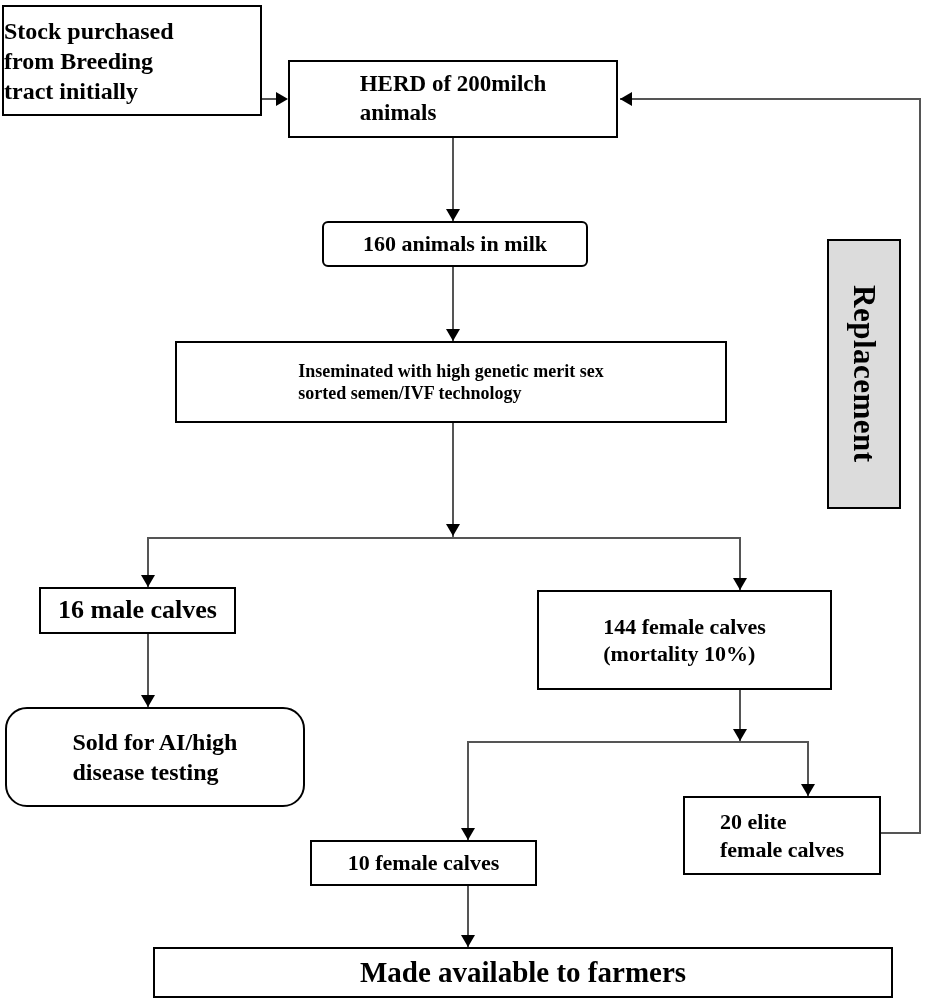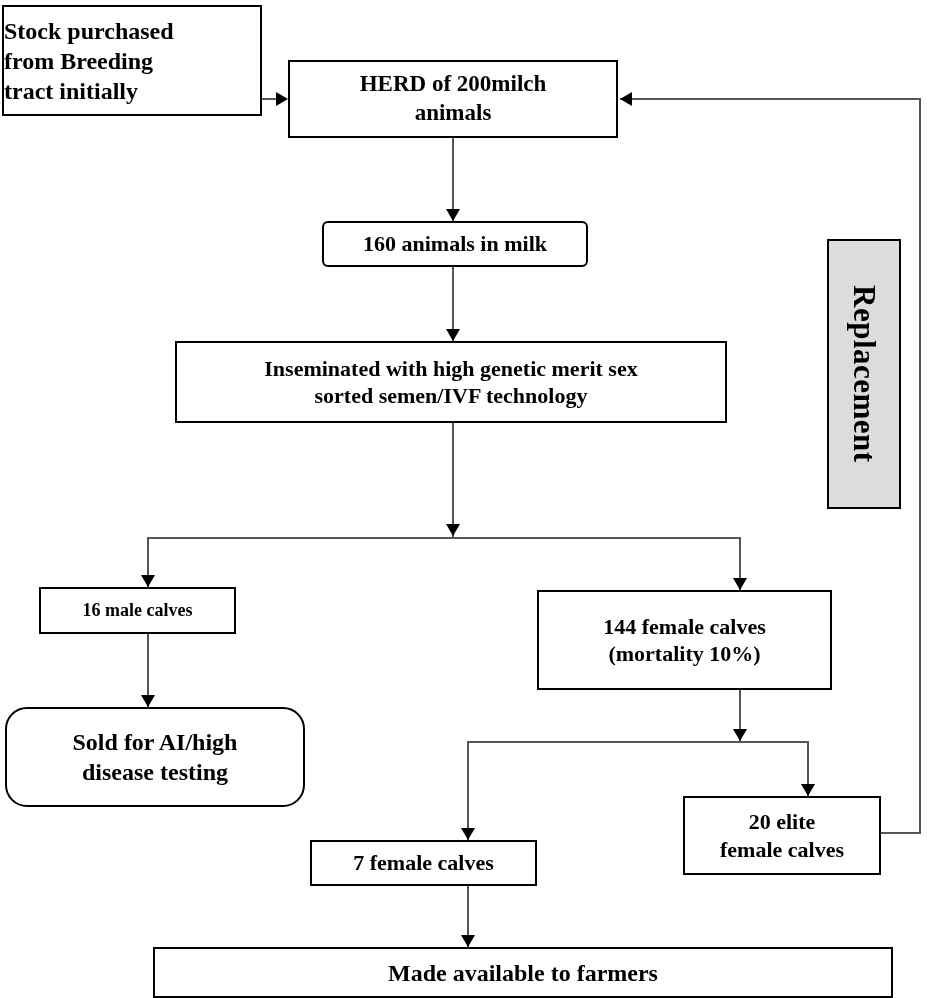--- a/index.html
+++ b/index.html
@@ -19,21 +19,20 @@
     overflow: hidden;
   }
   .node {
     position: absolute;
     box-sizing: border-box;
     background: #ffffff;
     border: 2px solid #000000;
     display: flex;
     align-items: center;
     justify-content: center;
-    text-align: center;
     font-weight: bold;
     color: #000000;
     line-height: 1.25;
     z-index: 5;
   }
   .node .label {
     display: block;
     white-space: pre-line;
     padding: 0 6px;
   }
@@ -141,49 +140,49 @@
 
   <div class="node" style="left:288px; top:60px; width:330px; height:78px; font-size:23px;">
     <span class="label">HERD of 200milch
 animals</span>
   </div>
 
   <div class="node" style="left:322px; top:221px; width:266px; height:46px; font-size:22px;border-radius:6px;">
     <span class="label">160 animals in milk</span>
   </div>
 
-  <div class="node" style="left:175px; top:341px; width:552px; height:82px; font-size:22px;">
+  <div class="node" style="left:175px; top:341px; width:552px; height:82px; font-size:18px;">
     <span class="label">Inseminated with high genetic merit sex
 sorted semen/IVF technology</span>
   </div>
 
   <div class="node shaded vertical" style="left:827px; top:239px; width:74px; height:270px; font-size:31px;">
     <span class="label">Replacement</span>
   </div>
 
-  <div class="node" style="left:39px; top:587px; width:197px; height:47px; font-size:18px;">
+  <div class="node" style="left:39px; top:587px; width:197px; height:47px; font-size:26px;">
     <span class="label">16 male calves</span>
   </div>
 
   <div class="node" style="left:537px; top:590px; width:295px; height:100px; font-size:22px;">
     <span class="label">144 female calves
 (mortality 10%)</span>
   </div>
 
   <div class="node rounded" style="left:5px; top:707px; width:300px; height:100px; font-size:24px;">
     <span class="label">Sold for AI/high
 disease testing</span>
   </div>
 
   <div class="node" style="left:683px; top:796px; width:198px; height:79px; font-size:22px;">
     <span class="label">20 elite
 female calves</span>
   </div>
 
   <div class="node" style="left:310px; top:840px; width:227px; height:46px; font-size:22px;">
-    <span class="label">7 female calves</span>
+    <span class="label">10 female calves</span>
   </div>
 
-  <div class="node" style="left:153px; top:947px; width:740px; height:51px; font-size:24px;">
+  <div class="node" style="left:153px; top:947px; width:740px; height:51px; font-size:29px;">
     <span class="label">Made available to farmers</span>
   </div>
 
 </div>
 
 </body></html>

